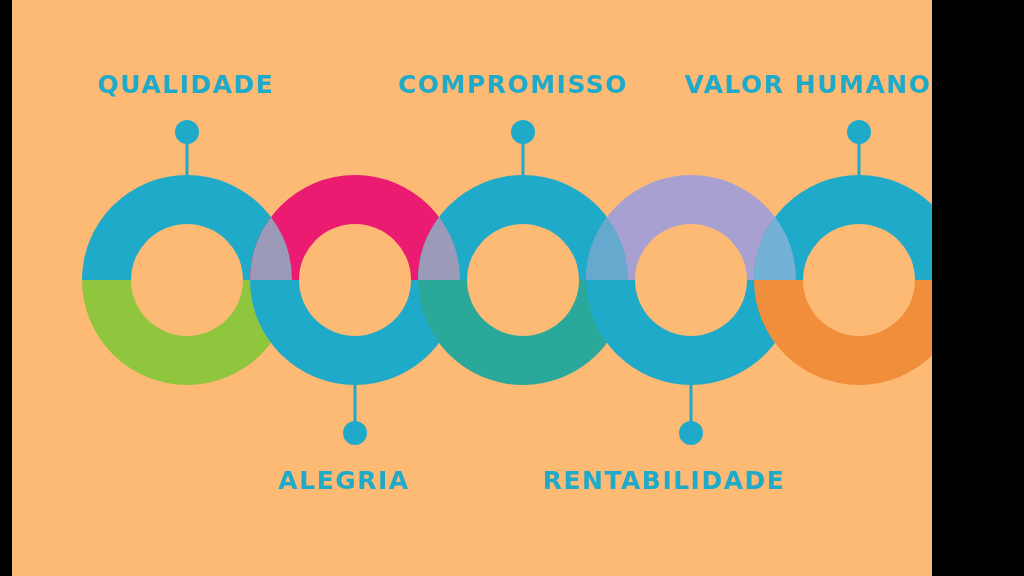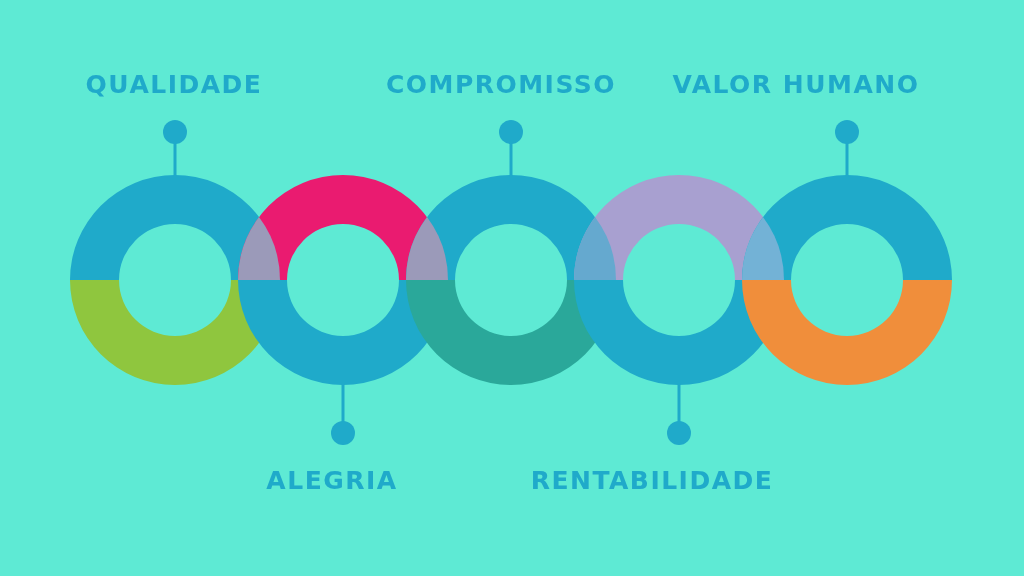--- a/index.html
+++ b/index.html
@@ -2,24 +2,25 @@
 <html><head>
 <meta charset="utf-8">
 <style>
   html, body {
     margin: 0;
     padding: 0;
     background: #000000;
   }
   .stage {
     position: relative;
-    width: 1024px;
+    width: 920px;
     height: 576px;
-    background: #5eead4;
+    background: #fdba74;
     overflow: hidden;
+    margin-left: 12px;
   }
   svg { display: block; width: 1024px; height: 576px; }
   .lbl {
     font-family: "DejaVu Sans", "Liberation Sans", sans-serif;
     font-weight: 700;
     font-size: 25px;
     letter-spacing: 1.5px;
     text-anchor: middle;
   }
 </style>

